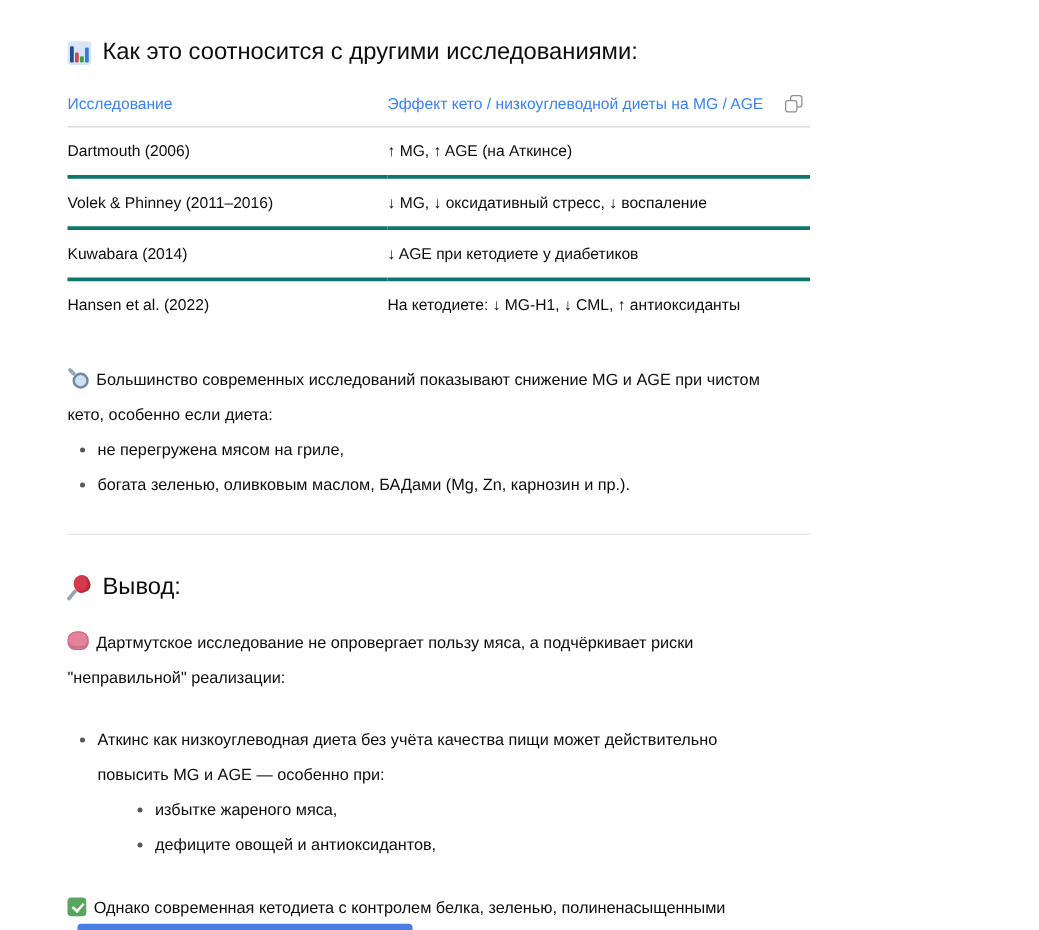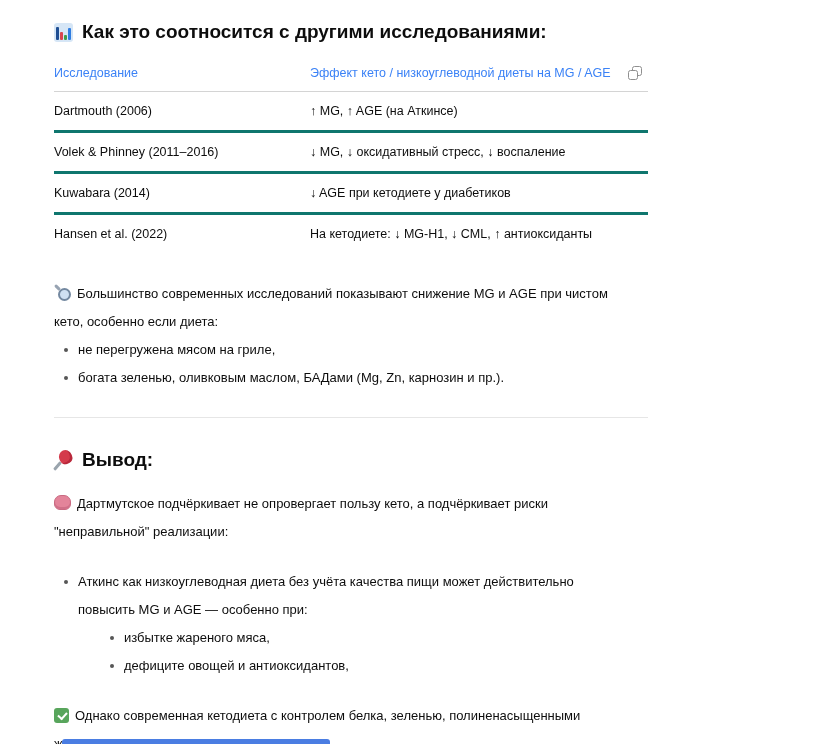--- a/index.html
+++ b/index.html
@@ -7,21 +7,21 @@
     width:831px;height:744px;overflow:hidden;position:relative;
     background:#ffffff;color:#0d0d0d;
     font-family:"Liberation Sans","DejaVu Sans",sans-serif;
     -webkit-font-smoothing:antialiased;
   }
   .content{padding:11px 0 0 54px;width:594px}
 
   
   .sec-heading{
     display:flex;align-items:center;gap:9px;
-    font-size:19px;line-height:26px;font-weight:700;margin:8px 0 17px;
+    font-size:19px;line-height:26px;font-weight:400;margin:18px 0 17px;
   }
 
   
   .icon{display:inline-block;position:relative;flex:none}
 
   .icon-chart{width:19px;height:19px;border-radius:3px;background:#d6e6f6}
   .icon-chart i{position:absolute;bottom:2px;width:3px;border-radius:1px}
   .icon-chart .b1{left:2px;height:13px;background:#1f4e93}
   .icon-chart .b2{left:6px;height:8px;background:#d9454e}
   .icon-chart .b3{left:10px;height:5px;background:#3f9e4d}
@@ -141,21 +141,21 @@
   <hr>
 
   <h2 class="sec-heading sec2-heading">
     <span class="icon icon-pin">
         <i class="needle"></i>
         <i class="head"></i>
       </span>
     <span>Вывод:</span>
   </h2>
 
-  <p class="para"><span class="icon icon-brain"></span><span>Дартмутское подчёркивает не опровергает пользу кето, а подчёркивает риски "неправильной" реализации:</span></p>
+  <p class="para"><span class="icon icon-brain"></span><span>Дартмутское исследование не опровергает пользу мяса, а подчёркивает риски "неправильной" реализации:</span></p>
 
   <ul class="gap-sm">
     <li>
       <span>Аткинс как низкоуглеводная диета без учёта качества пищи может действительно повысить MG и AGE — особенно при:</span>
       <ul class="sub">
         <li>избытке жареного мяса,</li>
         <li>дефиците овощей и антиоксидантов,</li>
       </ul>
     </li>
   </ul>

